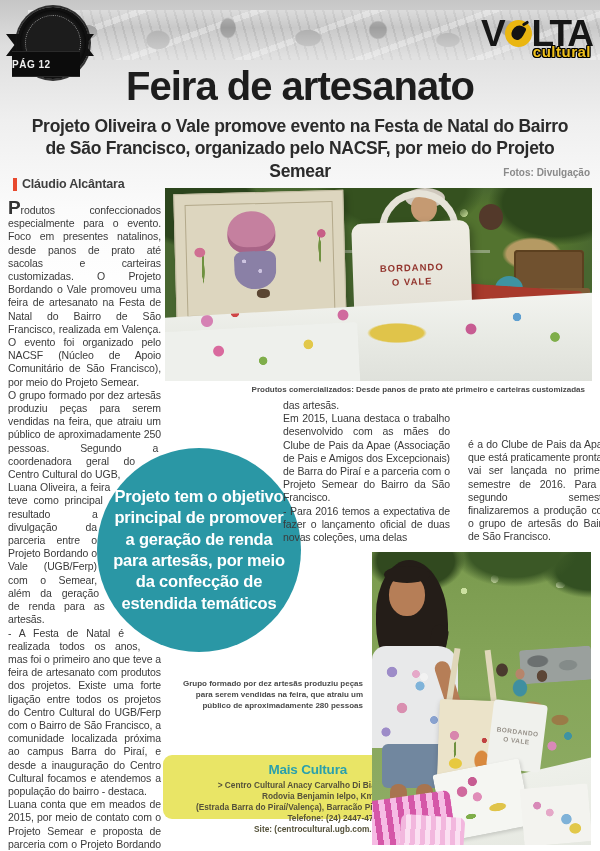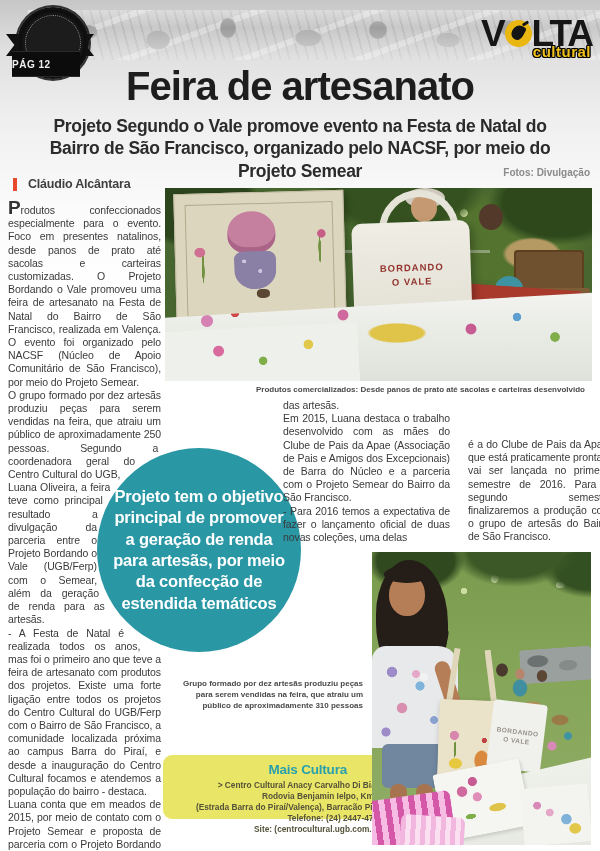--- a/index.html
+++ b/index.html
@@ -44,21 +44,21 @@
   .volta-o::after{content:"";position:absolute;right:3px;top:2px;width:7px;height:3px;background:#141414;border-radius:2px;transform:rotate(-32deg);}
   .volta-sub{margin-top:-9px;padding-right:1px;font-size:15px;font-weight:bold;color:#f0c11c;letter-spacing:.5px;
     text-shadow:1px 0 #000,-1px 0 #000,0 1px #000,0 -1px #000,1px 1px #000,-1px -1px #000,1px -1px #000,-1px 1px #000;}
 
   
   .headline{position:absolute;left:0;top:64px;width:100%;text-align:center;font-size:40px;font-weight:bold;
     letter-spacing:-1px;color:#1d1d1d;}
   .subheadline{position:absolute;left:30px;top:115px;width:540px;text-align:center;font-size:17.5px;
     font-weight:bold;color:#2b2b2b;line-height:1.28;letter-spacing:-.3px;}
   .credit{position:absolute;right:10px;top:167px;font-size:10px;font-weight:bold;color:#8a8a8a;}
-  .byline{position:absolute;left:13px;top:177px;display:flex;align-items:center;gap:11px;}
+  .byline{position:absolute;left:13px;top:177px;display:flex;align-items:center;gap:5px;}
   .byline-bar{width:4px;height:13px;background:#e8492e;}
   .byline-name{font-size:12.5px;font-weight:bold;color:#3f3f3f;letter-spacing:-.2px;}
 
   
   .bodytext{font-size:10.5px;line-height:13.2px;color:#3a3a3a;text-align:justify;letter-spacing:-.1px;}
   .bodytext p{margin:0;}
   .col1{position:absolute;left:8px;top:203px;width:153px;}
   .col2{position:absolute;left:283px;top:399px;width:167px;z-index:3;}
   .col3{position:absolute;left:468px;top:401px;width:143px;margin-top:37px;}
   .leia{margin-top:26px;font-weight:bold;color:#4a4a4a;text-align:left;}
@@ -247,21 +247,21 @@
   <div class="brand">
     <div class="volta-word">
       <span>V</span>
       <span class="volta-o"></span>
       <span>LTA</span>
     </div>
     <div class="volta-sub">cultural</div>
   </div>
 
   <h1 class="headline" style="margin:0;">Feira de artesanato</h1>
-  <div class="subheadline">Projeto Segundo o Vale promove evento na Festa de Natal do Bairro de São Francisco, organizado pelo NACSF, por meio do Projeto Semear</div>
+  <div class="subheadline">Projeto Oliveira o Vale promove evento na Festa de Natal do Bairro de São Francisco, organizado pelo NACSF, por meio do Projeto Semear</div>
   <div class="credit">Fotos: Divulgação</div>
 
   <div class="byline">
     <span class="byline-bar"></span>
     <span class="byline-name">Cláudio Alcântara</span>
   </div>
 
   <div class="photo1">
     <div class="p1-foliage"></div>
     <div class="p1-fence"></div>
@@ -279,46 +279,46 @@
       <div class="p1-dress"></div>
       <div class="p1-boot"></div>
     </div>
     <div class="p1-bag-handle"></div>
     <div class="p1-bag">
       <div class="p1-bag-text">BORDANDO O VALE</div>
     </div>
     <div class="p1-table"></div>
     <div class="p1-frontcloth"></div>
   </div>
-  <div class="caption caption1">Produtos comercializados: Desde panos de prato até sacolas e carteiras desenvolvido</div>
+  <div class="caption caption1">Produtos comercializados: Desde panos de prato até primeiro e carteiras customizadas</div>
 
   <div class="bodytext col1">
     <span class="circle-cut" aria-hidden="true"></span>
     <p><span class="dropcap">P</span><span>rodutos confeccionados especialmente para o evento. Foco em presentes natalinos, desde panos de prato até sacolas e carteiras customizadas. O Projeto Bordando o Vale promoveu uma feira de artesanato na Festa de Natal do Bairro de São Francisco, realizada em Valença. O evento foi organizado pelo NACSF (Núcleo de Apoio Comunitário de São Francisco), por meio do Projeto Semear.</span></p>
     <p><span>O grupo formado por dez artesãs produziu peças para serem vendidas na feira, que atraiu um público de aproximadamente 250 pessoas. Segundo a coordenadora geral do Centro Cultural do UGB, Luana Oliveira, a feira teve como principal resultado a divulgação da parceria</span> <span>entre o Projeto Bordando o Vale (UGB/Ferp) com o Semear, além da geração de renda para as artesãs.</span></p>
     <p>- A Festa de Natal é realizada todos os anos, mas foi o primeiro ano que teve a feira de artesanato com produtos dos projetos. Existe uma forte ligação entre todos os projetos do Centro Cultural do UGB/Ferp com o Bairro de São Francisco, a comunidade localizada próxima ao campus Barra do Piraí, e desde a inauguração do Centro Cultural focamos e atendemos a população do bairro - destaca.</p>
     <p>Luana conta que em meados de 2015, por meio de contato com o Projeto Semear e proposta de parceria com o Projeto Bordando o Vale, a professora de artes Gleide Alves iniciou oficinas de artesanato e a produção de peças com as artesãs do bairro.</p>
 
   </div>
 
   <div class="quote-circle">
     <span>Projeto tem o objetivo principal de promover a geração de renda para artesãs, por meio da confecção de estendida temáticos</span>
   </div>
 
   <div class="bodytext col2">
     <p>das artesãs.</p>
-    <p>Em 2015, Luana destaca o trabalho desenvolvido com as mães do Clube de Pais da Apae (Associação de Pais e Amigos dos Excepcionais) de Barra do Núcleo e a parceria com o Projeto Semear do Bairro da São Francisco.</p>
+    <p>Em 2015, Luana destaca o trabalho desenvolvido com as mães do Clube de Pais da Apae (Associação de Pais e Amigos dos Excepcionais) de Barra do Piraí e a parceria com o Projeto Semear do Bairro da São Francisco.</p>
     <p>- Para 2016 temos a expectativa de fazer o lançamento oficial de duas novas coleções, uma delas</p>
   </div>
 
   <div class="bodytext col3">
     <p>é a do Clube de Pais da Apae, que está praticamente pronta e vai ser lançada no primeiro semestre de 2016. Para o segundo semestre finalizaremos a produção com o grupo de artesãs do Bairro de São Francisco.</p>
   </div>
 
-  <div class="caption caption2">Grupo formado por dez artesãs produziu peças para serem vendidas na feira, que atraiu um público de aproximadamente 310 pessoas</div>
+  <div class="caption caption2">Grupo formado por dez artesãs produziu peças para serem vendidas na feira, que atraiu um público de aproximadamente 280 pessoas</div>
 
   <div class="mais">
     <div class="mais-title">Mais Cultura</div>
     <div class="mais-line">&gt; Centro Cultural Anacy Carvalho Di Biase</div>
     <div class="mais-line">Rodovia Benjamin Ielpo, Km 11</div>
     <div class="mais-line">(Estrada Barra do Piraí/Valença), Barracão Piraí.</div>
     <div class="mais-line">Telefone: (24) 2447-4726.</div>
     <div class="mais-line">Site: (centrocultural.ugb.com.br).</div>
   </div>
 

